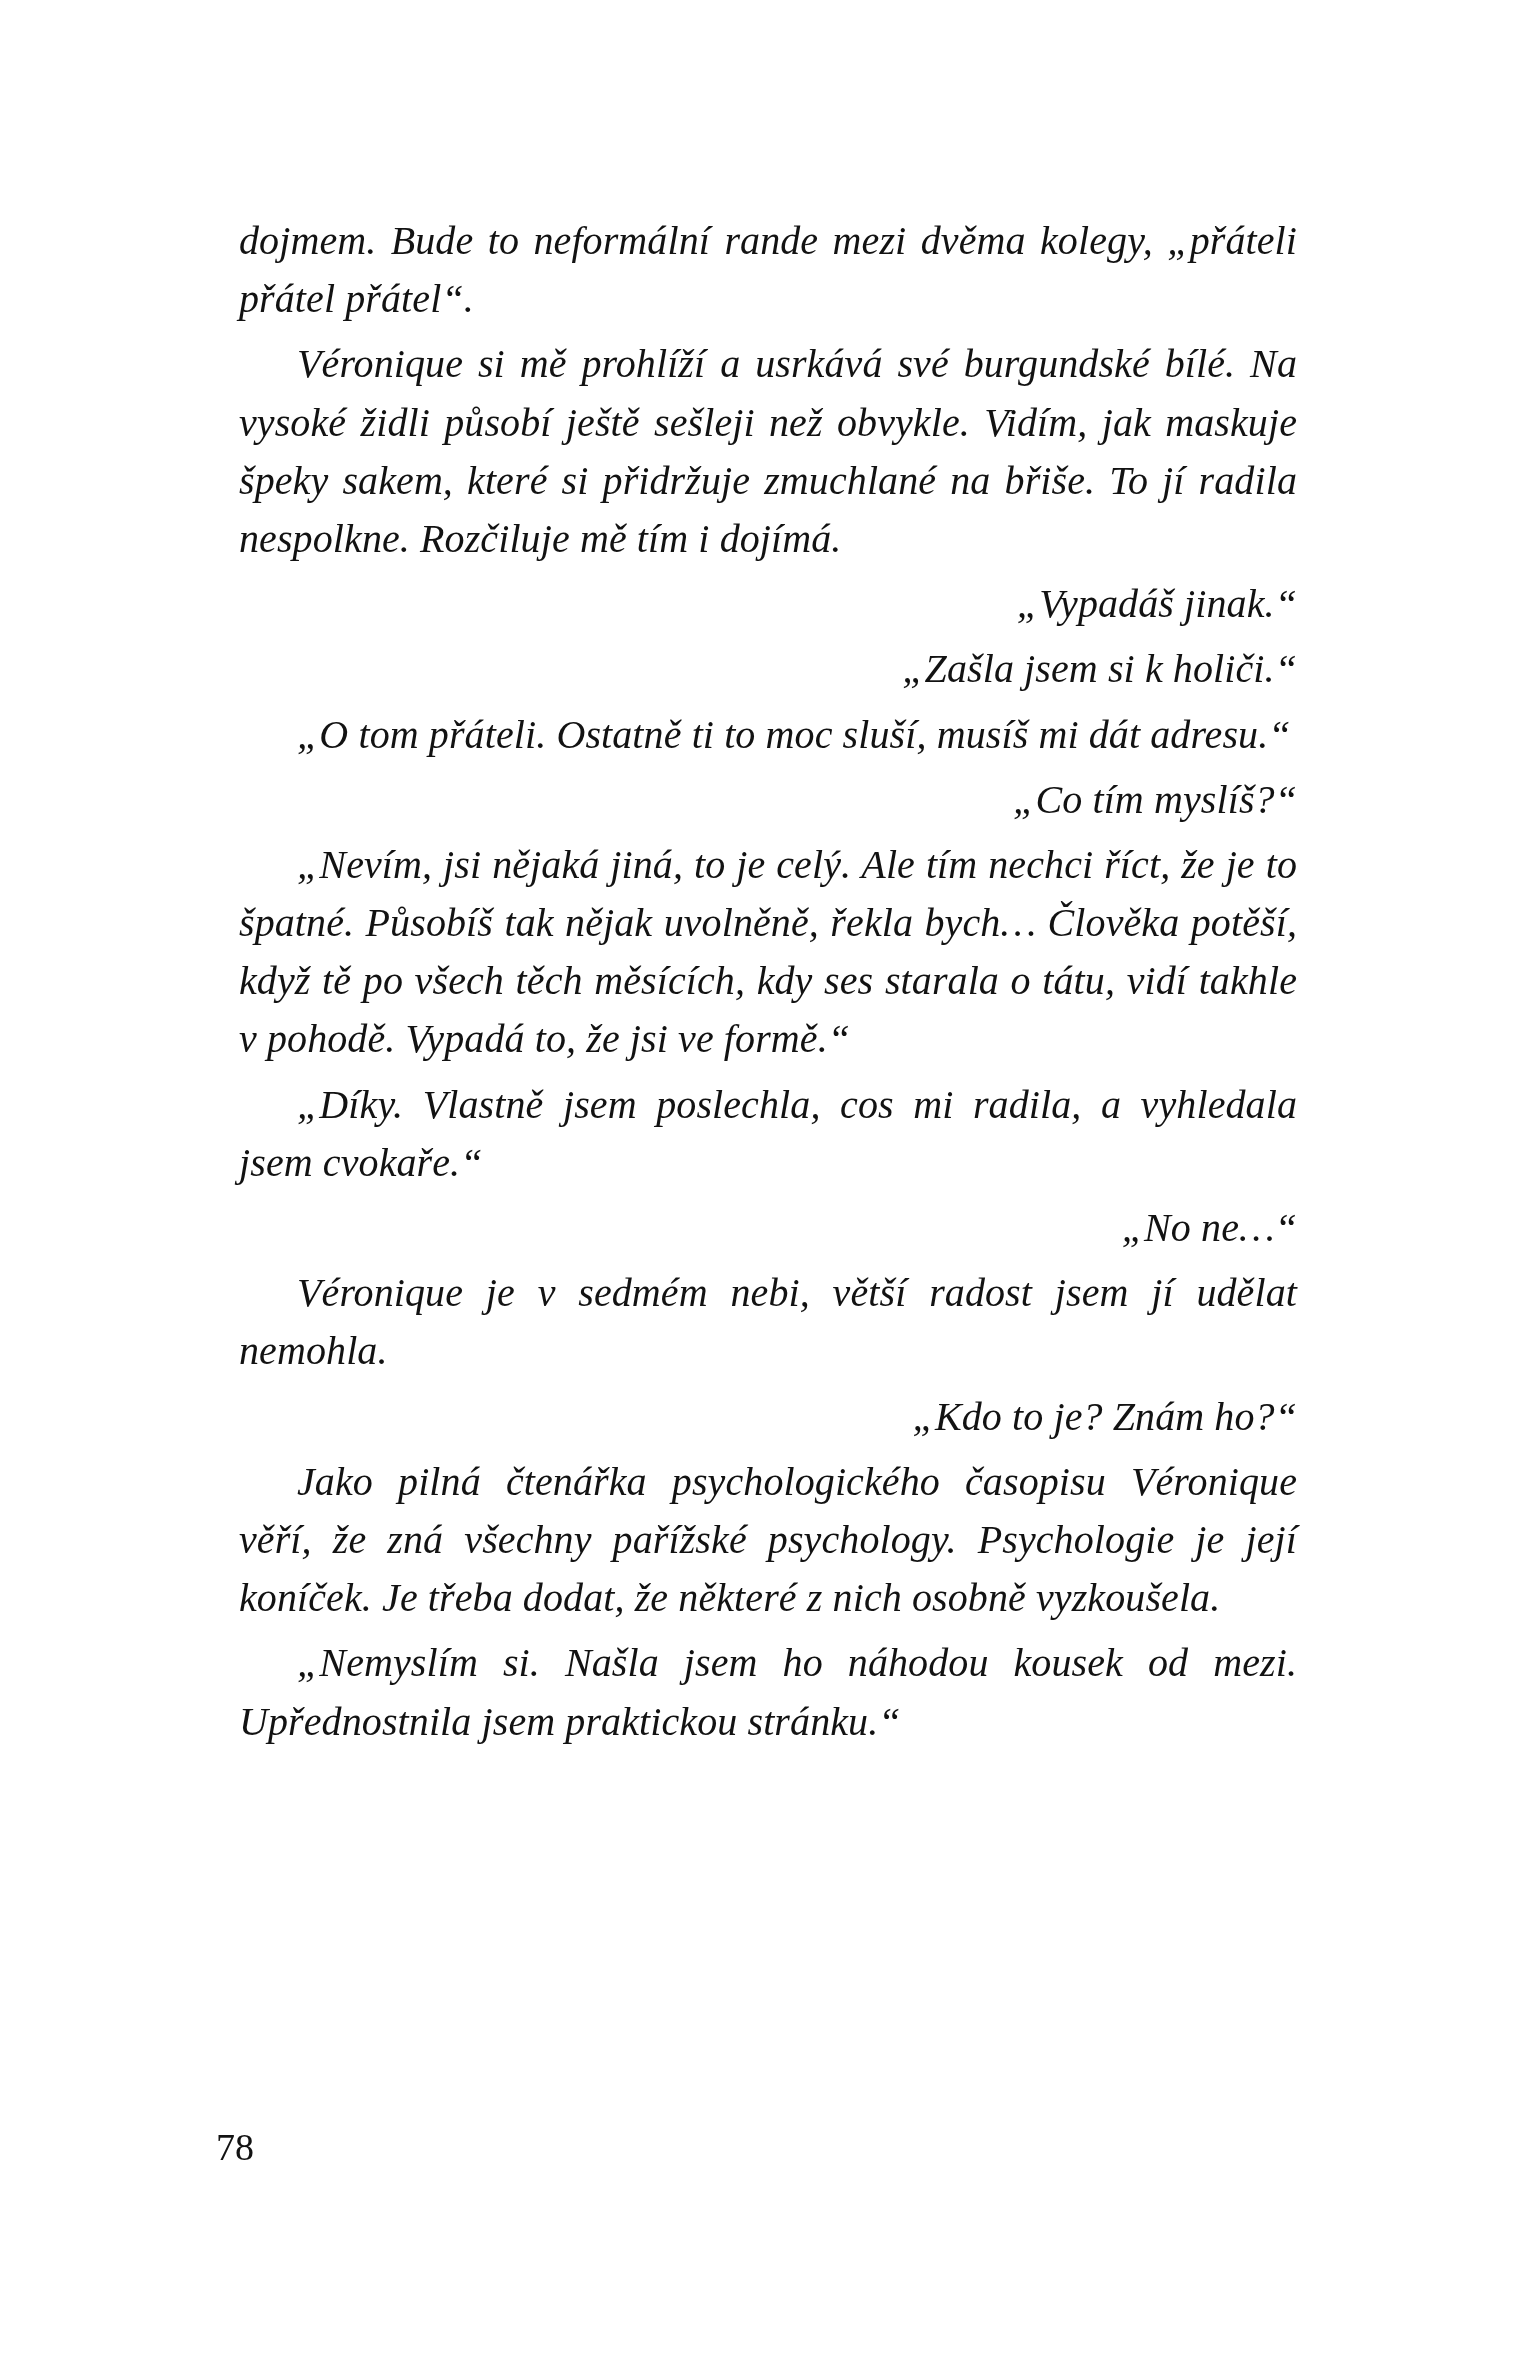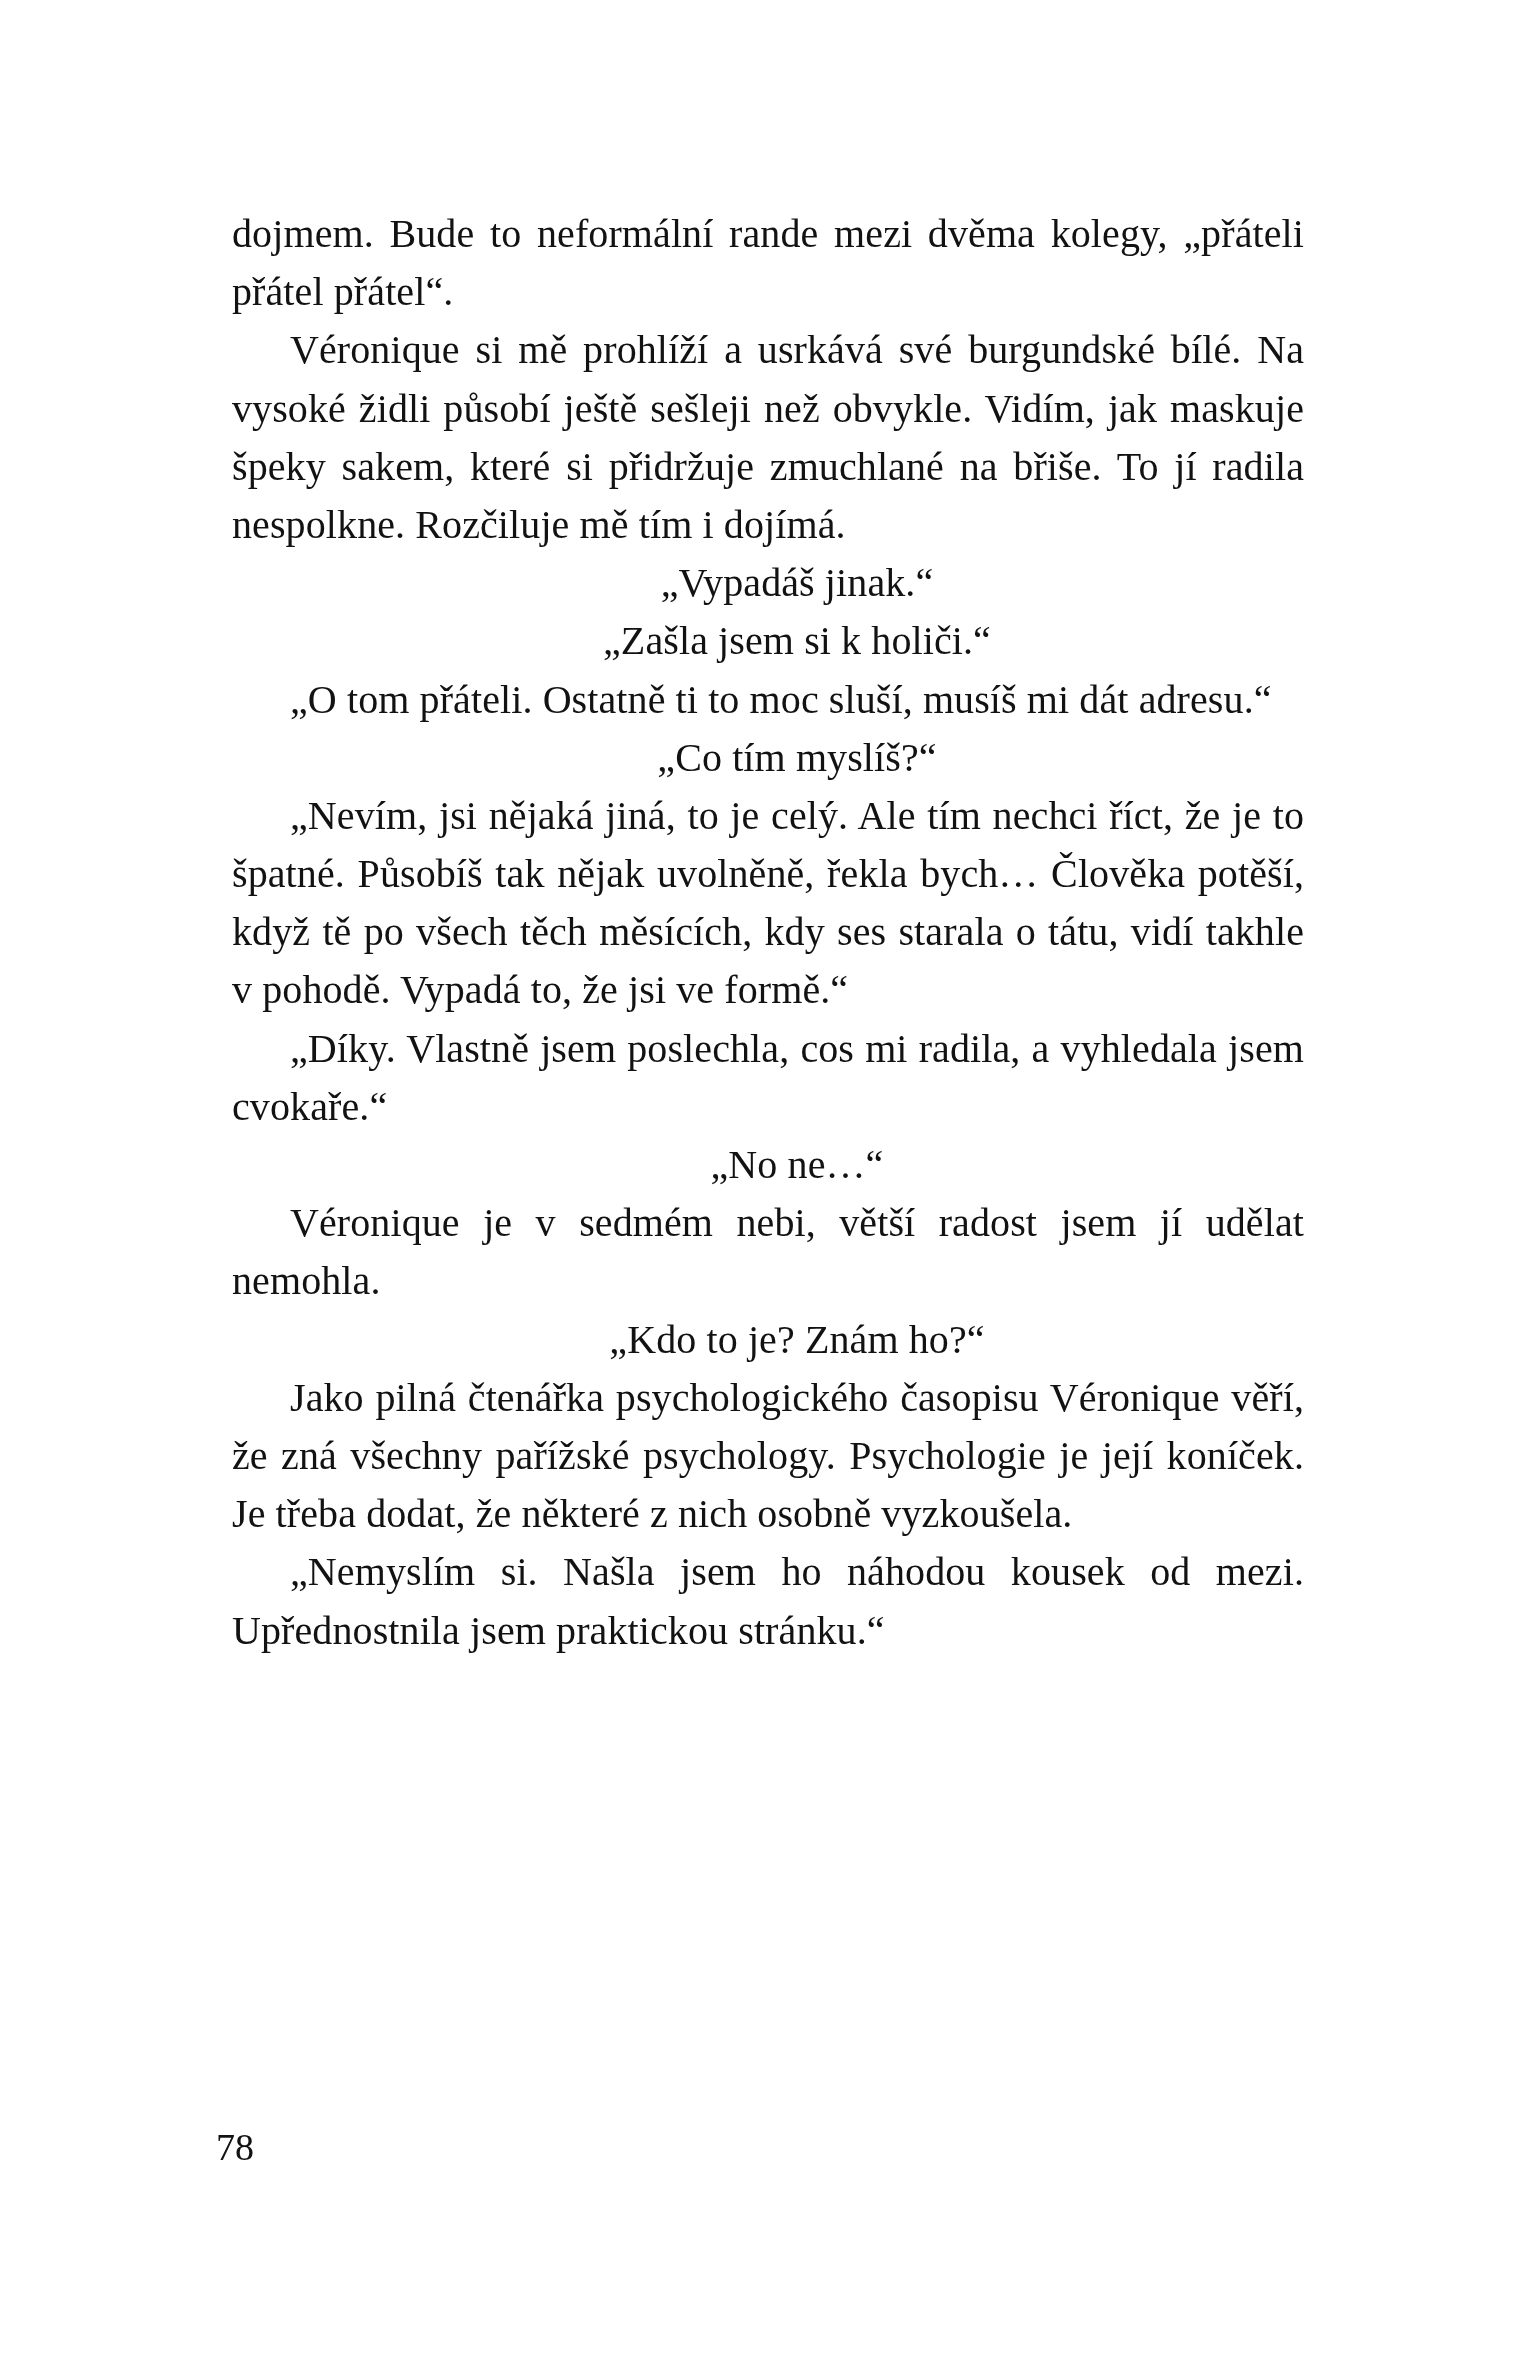--- a/index.html
+++ b/index.html
@@ -23,34 +23,35 @@
     height: 2363px;
     background: #ffffff;
   }
   .text-block {
     position: absolute;
     left: 232px;
     top: 205px;
     width: 1072px;
   }
   p.para {
-    margin: 0;
+    margin: 7px;
     font-size: 40px;
     line-height: 1.455;
     text-align: justify;
     text-justify: inter-word;
     hyphens: manual;
     text-indent: 0;
     letter-spacing: 0.1px;
+    font-style: italic;
   }
   p.para.indent {
     text-indent: 58px;
   }
   p.para.last-left {
-    text-align: center;
+    text-align: right;
   }
   .folio {
     position: absolute;
     left: 216px;
     top: 2128px;
     font-size: 38px;
     line-height: 1;
     color: #121212;
   }
 </style>

